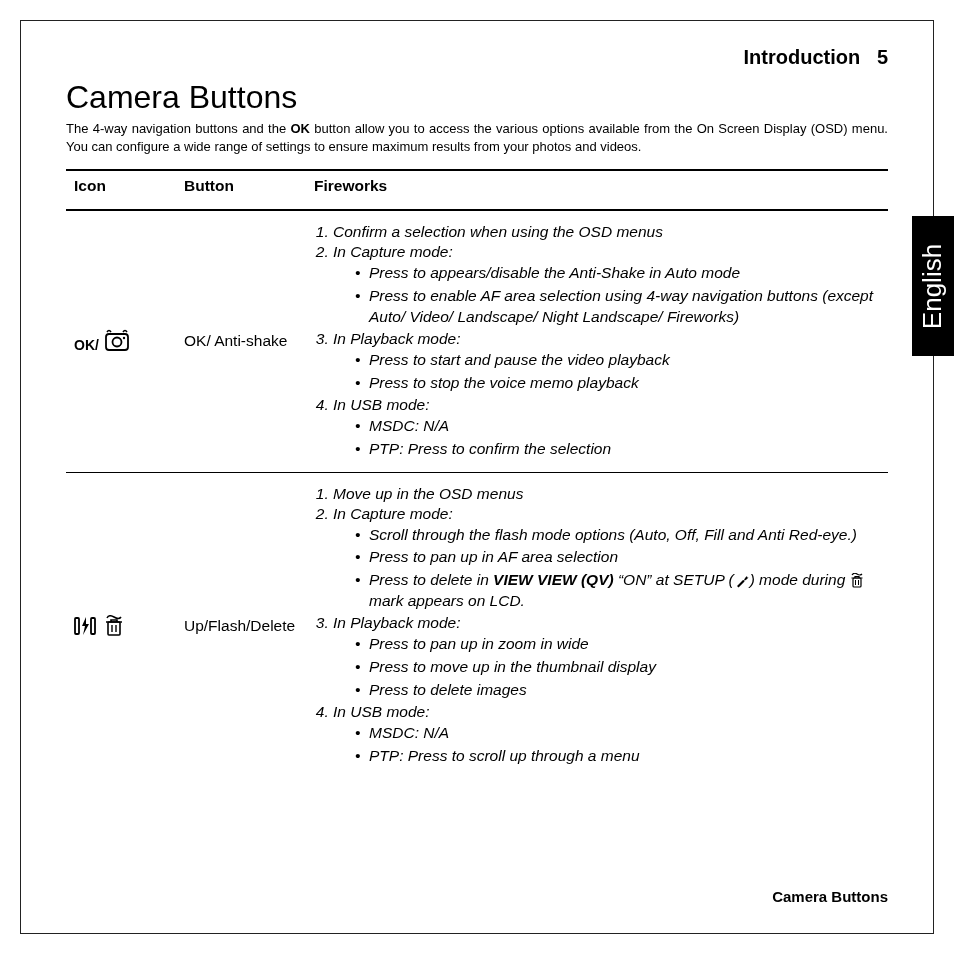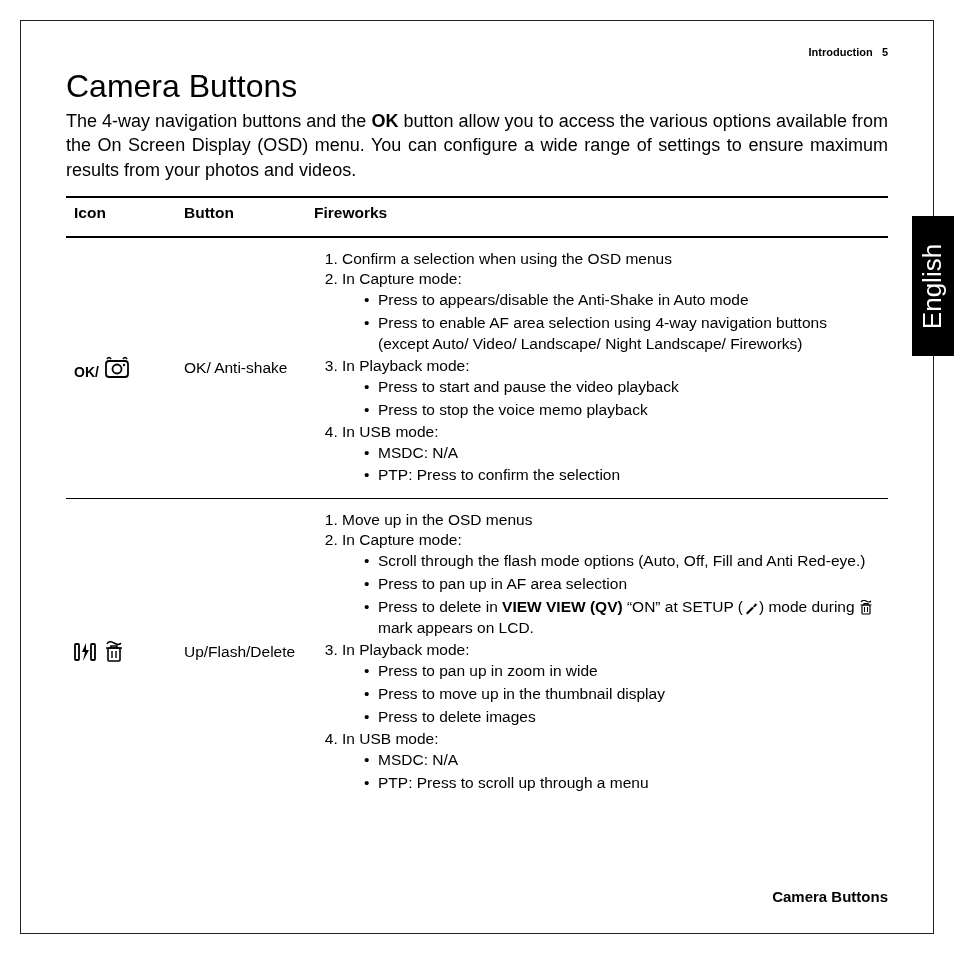--- a/index.html
+++ b/index.html
@@ -14,38 +14,38 @@
     position: relative;
   }
   .page-frame {
     position: absolute;
     top: 20px; left: 20px; right: 20px; bottom: 20px;
     border: 1px solid #222;
     padding: 25px 45px 25px 45px;
   }
   .header-line {
     text-align: right;
-    font-size: 11px;
+    font-size: 20px;
     margin-bottom: 6px;
   }
   .header-line .bold { font-weight: bold; }
   h1.title {
     font-family: "Segoe UI", Arial, sans-serif;
     font-weight: 400;
     font-size: 32px;
     margin: 10px 0 4px 0;
   }
   h2.subtitle {
     font-family: "Segoe UI", Arial, sans-serif;
     font-weight: 400;
     font-size: 22px;
     margin: 0 0 6px 0;
   }
   p.intro {
-    font-size: 18px;
+    font-size: 13px;
     line-height: 1.35;
     margin: 0 0 14px 0;
     text-align: justify;
   }
   p.intro .ok-bold { font-weight: bold; }
   table.main {
     width: 100%;
     border-collapse: collapse;
     font-size: 15.5px;
   }
@@ -58,21 +58,21 @@
   }
   table.main td {
     vertical-align: middle;
     padding: 10px 4px 10px 8px;
     border-bottom: 1px solid #000;
   }
   table.main tr.last td { border-bottom: none; }
   .col-icon { width: 110px; }
   .col-button { width: 130px; }
   ol.func { margin: 0; padding-left: 18px; }
-  ol.func > li { margin: 2px 10px; }
+  ol.func > li { margin: 2px 1px; font-style: italic; }
   ul.sub {
     list-style: none;
     margin: 2px 0 2px 0;
     padding-left: 22px;
   }
   ul.sub > li {
     position: relative;
     margin: 2px 0;
     padding-left: 14px;
     line-height: 1.35;

